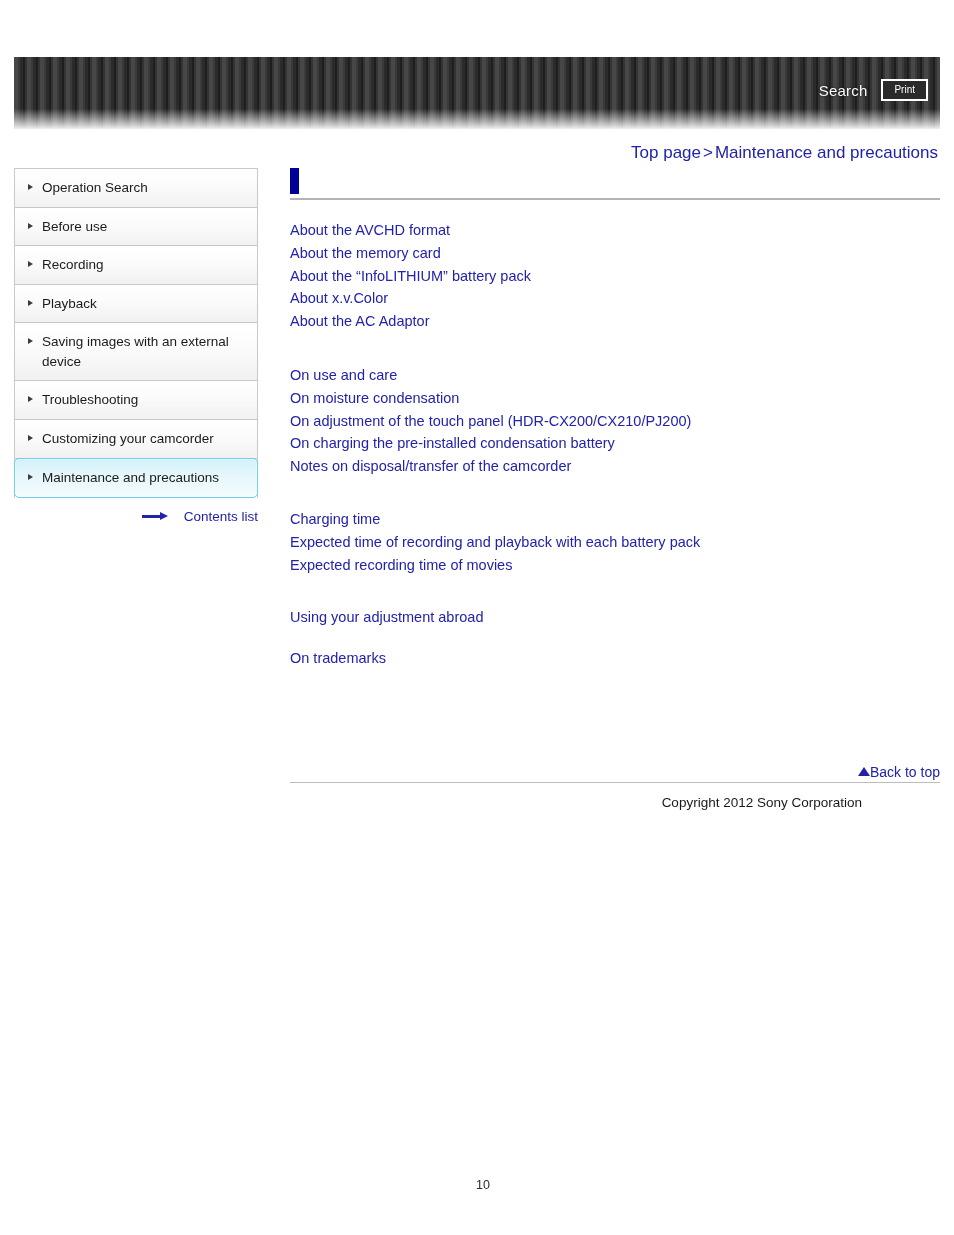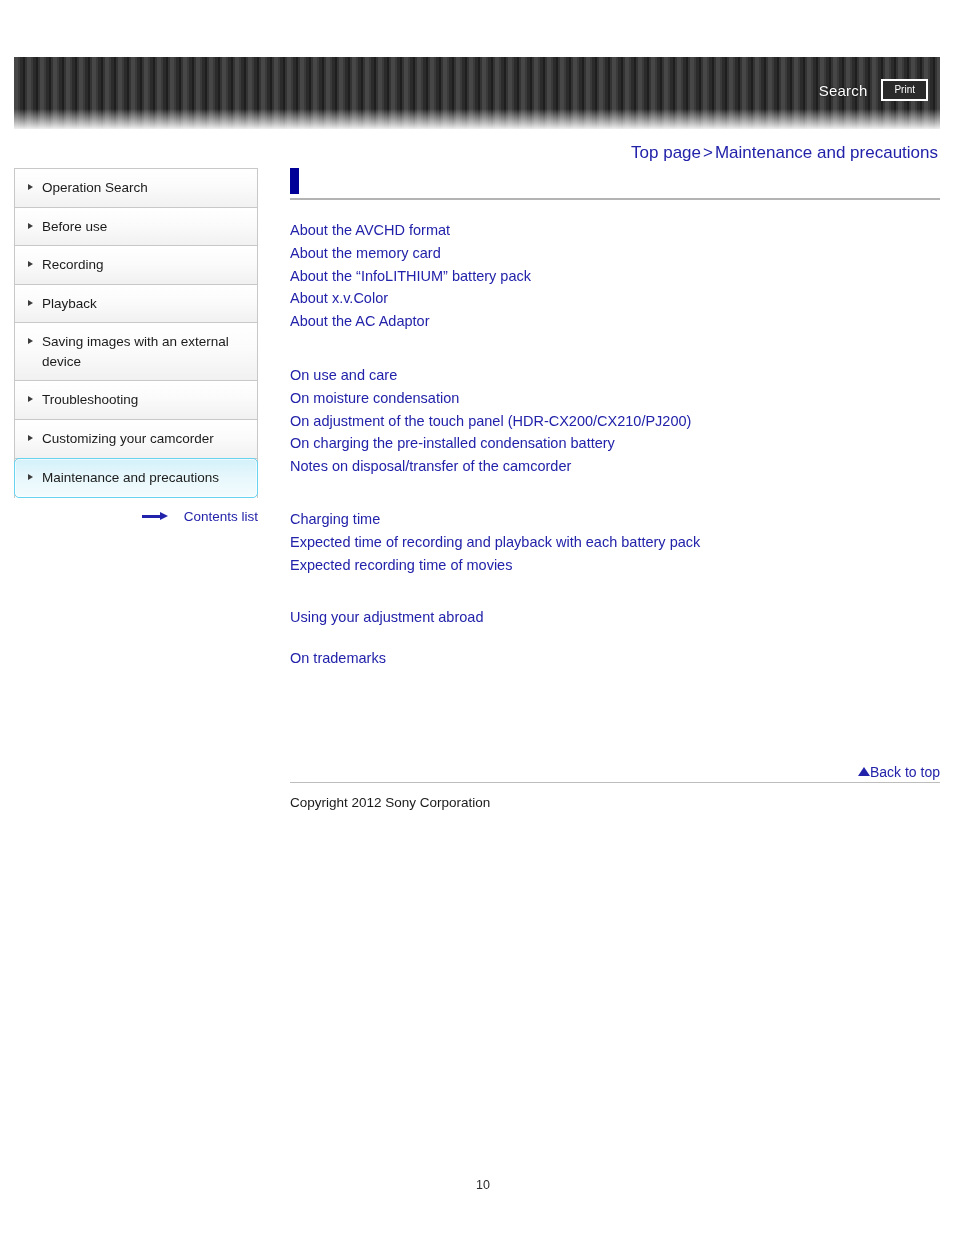--- a/index.html
+++ b/index.html
@@ -222,21 +222,21 @@
   #back-to-top-link {
     color: #2222aa;
     font-size: 14px;
     text-decoration: none;
     cursor: pointer;
   }
   #footer-rule {
     border-top: 1px solid #bdbdbd;
   }
   #copyright {
-    text-align: left;
+    text-align: right;
     font-size: 13.5px;
     color: #1a1a1a;
     margin-top: 12px;
     padding-right: 78px;
   }
 
   
   #page-number {
     position: absolute;
     left: 12px;

